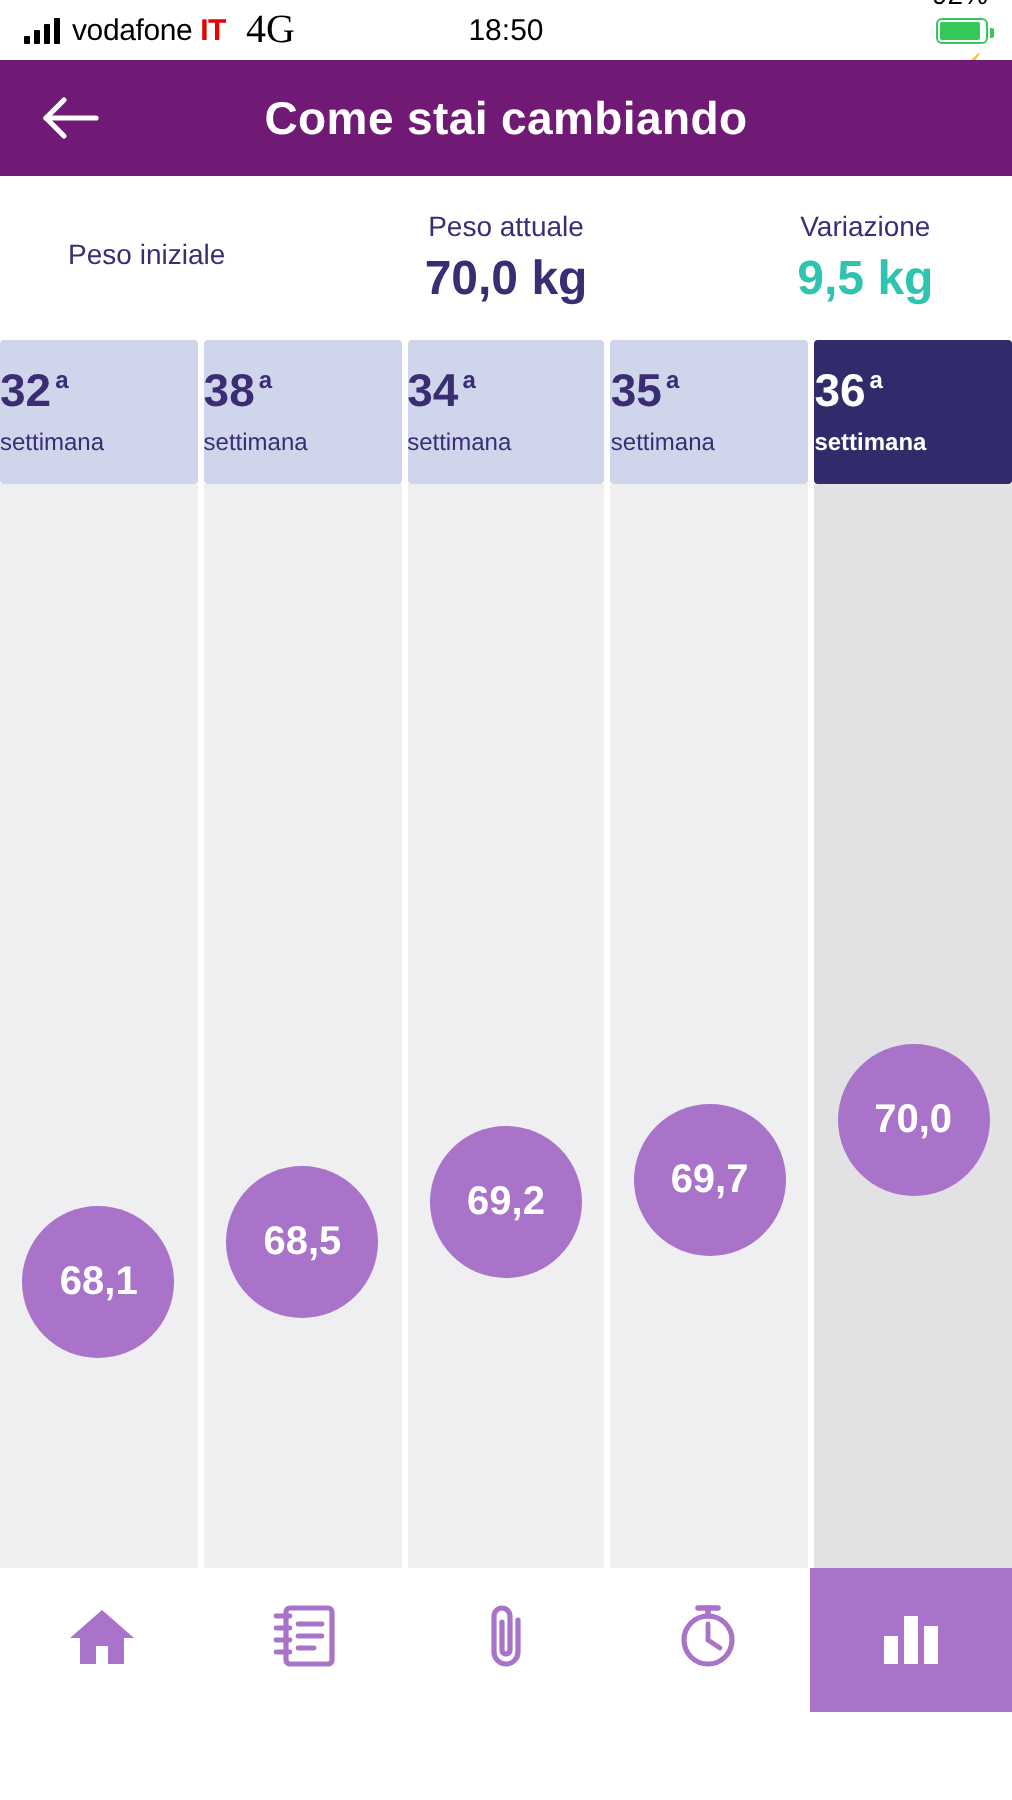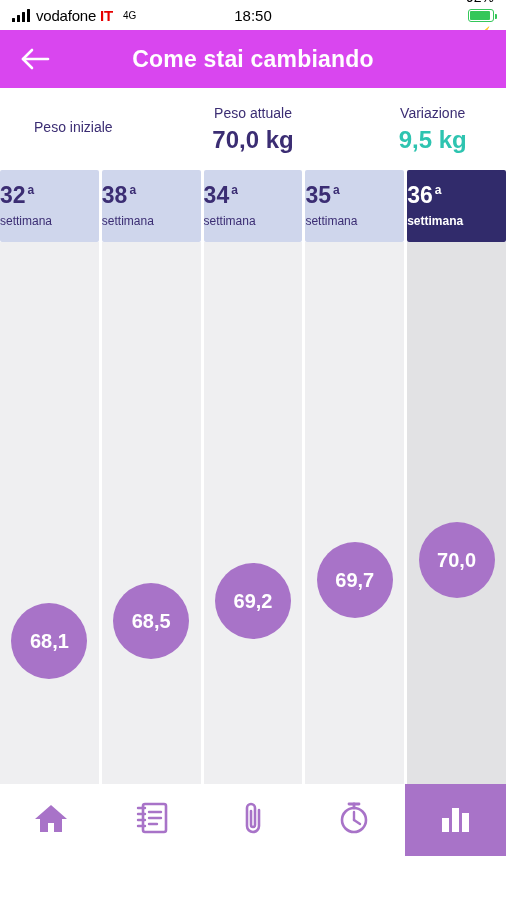--- a/index.html
+++ b/index.html
@@ -30,21 +30,21 @@
   }
   .sb-left { display: flex; align-items: center; gap: 6px; }
   .signal { display: flex; align-items: flex-end; gap: 2px; height: 13px; }
   .signal i { display: block; width: 3px; background: #000; border-radius: 0.5px; }
   .signal i:nth-child(1) { height: 4px; }
   .signal i:nth-child(2) { height: 7px; }
   .signal i:nth-child(3) { height: 10px; }
   .signal i:nth-child(4) { height: 13px; }
   .carrier { font-size: 15px; letter-spacing: -0.2px; }
   .carrier .it { color: #e60000; font-weight: bold; }
-  .net { font-size: 10px; margin-left: 4px; }
+  .net { font-size: 20px; margin-left: 4px; font-family: Liberation Serif, serif; }
   .sb-time {
     position: absolute;
     left: 0; right: 0;
     text-align: center;
     font-size: 15px;
     font-weight: 400;
   }
   .sb-right {
     margin-left: auto;
     display: flex;
@@ -67,21 +67,21 @@
     width: 2px; height: 5px;
     background: #34c759;
     border-radius: 0 1px 1px 0;
   }
   .batt i { display: block; height: 100%; width: 92%; background: #34c759; border-radius: 1px; }
   .bolt { color: #34c759; font-size: 13px; }
 
   
   .appbar {
     flex: 0 0 58px;
-    background: #d946ef;
+    background: #701a75;
     display: flex;
     align-items: center;
     padding: 0 18px;
     position: relative;
   }
   .back-arrow {
     width: 34px; height: 34px;
     display: flex; align-items: center; justify-content: center;
     cursor: pointer;
   }
@@ -283,21 +283,21 @@
     <div class="col">
       <div class="bubble" style="bottom:143px">68,1</div>
     </div>
     <div class="col">
       <div class="bubble" style="bottom:163px">68,5</div>
     </div>
     <div class="col">
       <div class="bubble" style="bottom:183px">69,2</div>
     </div>
     <div class="col">
-      <div class="bubble" style="bottom:204px">69,7</div>
+      <div class="bubble" style="bottom:194px">69,7</div>
     </div>
     <div class="col highlight">
       <div class="bubble" style="bottom:224px">70,0</div>
     </div>
   </div>
 
   <div class="navbar">
     <div class="nav-item">
       <span>
         <svg width="38" height="36" viewBox="0 0 38 36">

